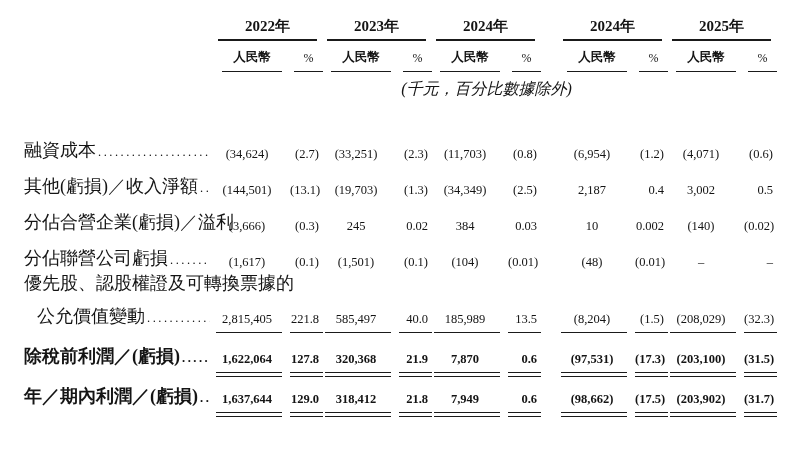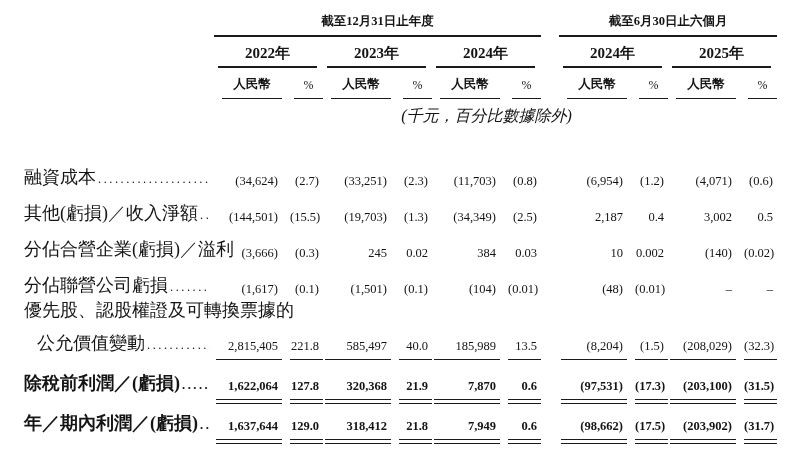--- a/index.html
+++ b/index.html
@@ -34,21 +34,21 @@
   tbody tr.u-s{height:38px;}
   tbody tr.u-d{height:40px;}
   tbody tr.bold{font-weight:bold;}
   .c-label .lblwrap{display:flex;align-items:baseline;font-size:18px;}
   .c-label.indent .lblwrap{padding-left:13px;}
   .lbl{white-space:nowrap;}
   .leader{flex:1 1 auto;overflow:hidden;white-space:nowrap;min-width:0;margin:0 4px 0 2px;}
   .leader::after{content:"....................................................................";
     letter-spacing:2.5px;font-size:12.5px;}
   .c-val .cl{display:block;text-align:right;font-size:12.5px;padding-right:4px;white-space:nowrap;}
-  .c-rmb .cl{margin-left:2px;}
+  .c-rmb .cl{margin-left:2px;text-align:center;}
   .c-pct .cl{margin-left:8px;}
   .cl.us{border-bottom:1.5px solid #1a1a1a;padding-bottom:5px;}
   .cl.ud{border-bottom:1.5px solid #1a1a1a;padding-bottom:5px;position:relative;}
   .cl.ud::after{content:"";position:absolute;left:0;right:0;bottom:-5px;
     border-bottom:1.5px solid #1a1a1a;}
   tr.u-s .lblwrap,tr.u-d .lblwrap{padding-bottom:5px;}
 </style>
 </head>
 <body>
 
@@ -62,30 +62,20 @@
         <col style="width:41px">
       <col style="width:68px">
         <col style="width:41px">
       <col style="width:18px">
       <col style="width:68px">
         <col style="width:41px">
       <col style="width:68px">
         <col style="width:41px">
     </colgroup>
     <thead>
-      <tr class="group-row">
-        <td></td>
-        <td class="grp" colspan="6">
-          <span class="gt">截至12月31日止年度</span>
-        </td>
-        <td></td>
-        <td class="grp" colspan="4">
-          <span class="gt">截至6月30日止六個月</span>
-        </td>
-      </tr>
       <tr class="year-row">
         <td></td>
         <td colspan="2">
             <div class="yr">2022年</div>
           </td>
         <td colspan="2">
             <div class="yr">2023年</div>
           </td>
         <td colspan="2">
             <div class="yr">2024年</div>
@@ -188,21 +178,21 @@
           <td class="c-label">
             <div class="lblwrap">
               <span class="lbl">其他(虧損)／收入淨額</span>
               <span class="leader"></span>
             </div>
           </td>
           <td class="c-val c-rmb">
             <span class="cl">(144,501)</span>
           </td>
           <td class="c-val c-pct">
-            <span class="cl">(15.5)</span>
+            <span class="cl">(13.1)</span>
           </td>
           <td class="c-val c-rmb">
             <span class="cl">(19,703)</span>
           </td>
           <td class="c-val c-pct">
             <span class="cl">(1.3)</span>
           </td>
           <td class="c-val c-rmb">
             <span class="cl">(34,349)</span>
           </td>

